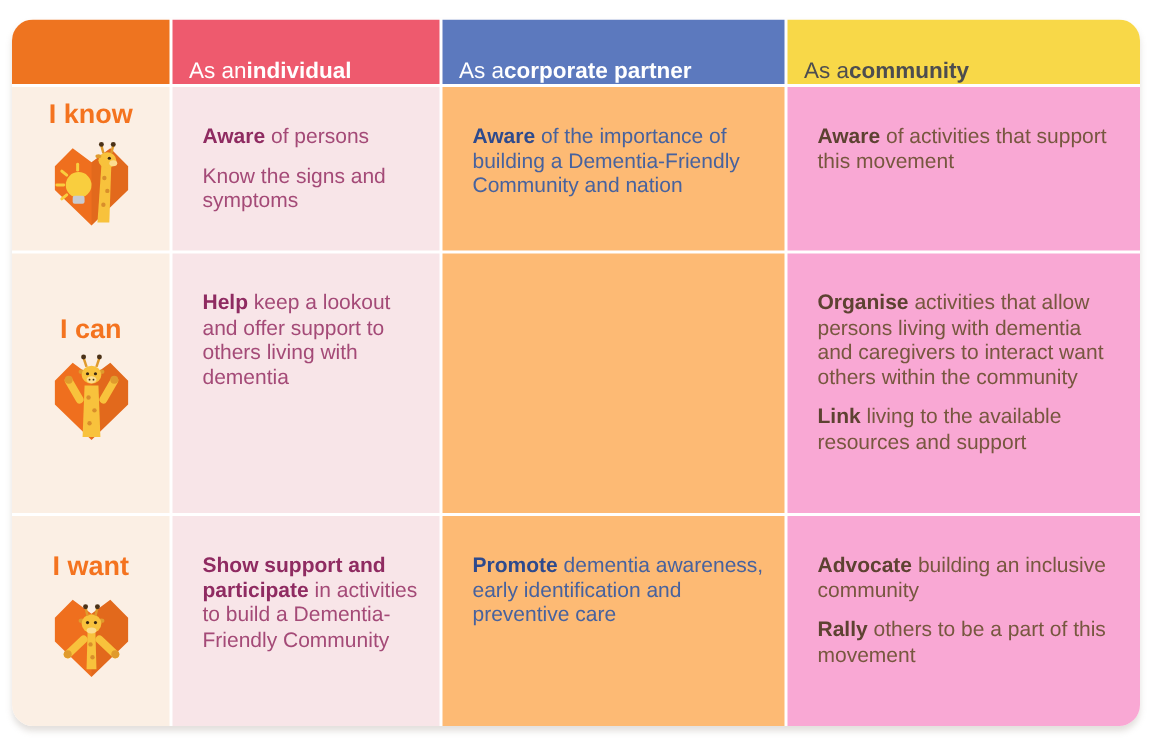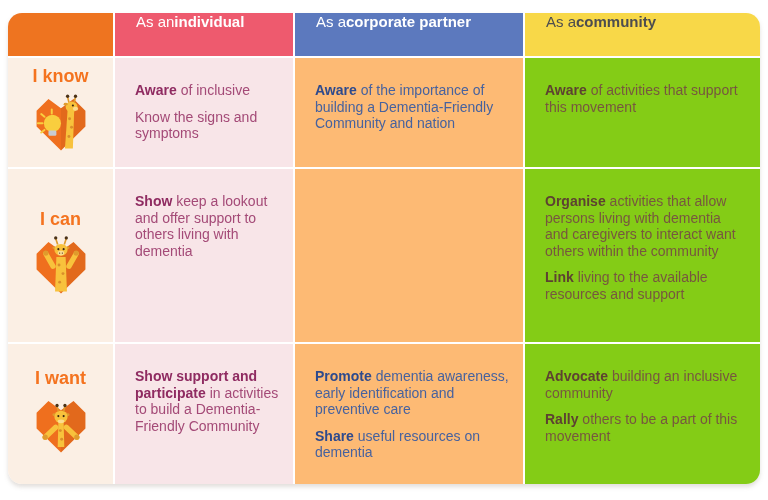--- a/index.html
+++ b/index.html
@@ -15,21 +15,21 @@
     grid-template-columns:105px 178px 228px 235px;
     grid-template-rows:43px 109px 173px 140px;
     gap:2px;
     background:#ffffff;
     border-radius:14px;
     overflow:hidden;
     box-shadow:0 3px 4px rgba(160,150,140,0.30);
   }
   .cell { box-sizing:border-box; }
   
-  .hdr { display:flex; align-items:flex-start; padding-left:21px; font-size:15px; }
+  .hdr { display:flex; align-items:flex-end; padding-left:11px; font-size:15px; }
   .hdr strong { font-weight:bold; margin-left:0; }
   .hdr-corner     { background:#EE7420; }
   .hdr-individual { background:#EE5A6E; color:#ffffff; }
   .hdr-corporate  { background:#5C79BE; color:#ffffff; }
   .hdr-community  { background:#F8D848; color:#4D4D4F; }
   
   .label-cell {
     background:#FBEFE4;
     display:flex; flex-direction:column; align-items:center; justify-content:center;
   }
@@ -37,21 +37,21 @@
     color:#F4731F; font-weight:bold; font-size:18px; line-height:20px; margin-bottom:3px;
   }
   .mascot { width:70px; height:66px; }
   
   .body-cell { padding:24px 13px 0 20px; font-size:14px; line-height:16.5px; }
   .body-cell p { margin:0 0 10px 0; }
   .cell-individual { background:#F8E5E8; color:#A44A77; }
   .cell-individual strong { color:#8F2B61; }
   .cell-corporate  { background:#fdba74; color:#47629E; }
   .cell-corporate strong  { color:#2E4A8D; }
-  .cell-community  { background:#84cc16; color:#77573F; }
+  .cell-community  { background:#f9a8d4; color:#77573F; }
   .cell-community strong  { color:#5D4231; }
 </style>
 </head>
 <body>
 
 <div class="matrix">
 
   <div class="cell hdr hdr-corner"></div>
   <div class="cell hdr hdr-individual">
     <span>As an</span>
@@ -89,21 +89,21 @@
         <ellipse cx="57" cy="23" rx="3" ry="2" fill="#E09B2D"></ellipse>
         <circle cx="68" cy="25" r="1.6" fill="#3A2713"></circle>
         <ellipse cx="72" cy="30" rx="4" ry="3" fill="#FBDC8F"></ellipse>
         <circle cx="63" cy="45" r="2.2" fill="#D98E2B"></circle>
         <circle cx="66" cy="58" r="2.2" fill="#D98E2B"></circle>
         <circle cx="62" cy="72" r="2.2" fill="#D98E2B"></circle>
       </svg>
     </span>
   </div>
   <div class="cell body-cell cell-individual">
-      <p><strong>Aware</strong><span> of inclusive</span></p>
+      <p><strong>Aware</strong><span> of persons</span></p>
       <p><span>Know the signs and symptoms</span></p>
     </div>
   <div class="cell body-cell cell-corporate">
       <p><strong>Aware</strong><span> of the importance of building a Dementia-Friendly Community and nation</span></p>
     </div>
   <div class="cell body-cell cell-community">
       <p><strong>Aware</strong><span> of activities that support this movement</span></p>
     </div>
 
   <div class="cell label-cell">
@@ -131,21 +131,21 @@
         <ellipse cx="50" cy="32" rx="5" ry="3.5" fill="#FBDC8F"></ellipse>
         <circle cx="48" cy="32" r="0.9" fill="#3A2713"></circle>
         <circle cx="52" cy="32" r="0.9" fill="#3A2713"></circle>
         <circle cx="47" cy="50" r="2.2" fill="#D98E2B"></circle>
         <circle cx="53" cy="63" r="2.2" fill="#D98E2B"></circle>
         <circle cx="48" cy="76" r="2.2" fill="#D98E2B"></circle>
       </svg>
     </span>
   </div>
   <div class="cell body-cell cell-individual">
-      <p><strong>Show</strong><span> keep a lookout and offer support to others living with dementia</span></p>
+      <p><strong>Help</strong><span> keep a lookout and offer support to others living with dementia</span></p>
     </div>
   <div class="cell body-cell cell-corporate">
     </div>
   <div class="cell body-cell cell-community">
       <p><strong>Organise</strong><span> activities that allow persons living with dementia and caregivers to interact want others within the community</span></p>
       <p><strong>Link</strong><span> living to the available resources and support</span></p>
     </div>
 
   <div class="cell label-cell">
     <div class="row-label">I want</div>
@@ -173,20 +173,19 @@
         <circle cx="49" cy="60" r="2.2" fill="#D98E2B"></circle>
         <circle cx="51" cy="73" r="2.2" fill="#D98E2B"></circle>
       </svg>
     </span>
   </div>
   <div class="cell body-cell cell-individual">
       <p><strong>Show support and participate</strong><span> in activities to build a Dementia-Friendly Community</span></p>
     </div>
   <div class="cell body-cell cell-corporate">
       <p><strong>Promote</strong><span> dementia awareness, early identification and preventive care</span></p>
-      <p><strong>Share</strong><span> useful resources on dementia</span></p>
     </div>
   <div class="cell body-cell cell-community">
       <p><strong>Advocate</strong><span> building an inclusive community</span></p>
       <p><strong>Rally</strong><span> others to be a part of this movement</span></p>
     </div>
 
 </div>
 
 </body></html>

